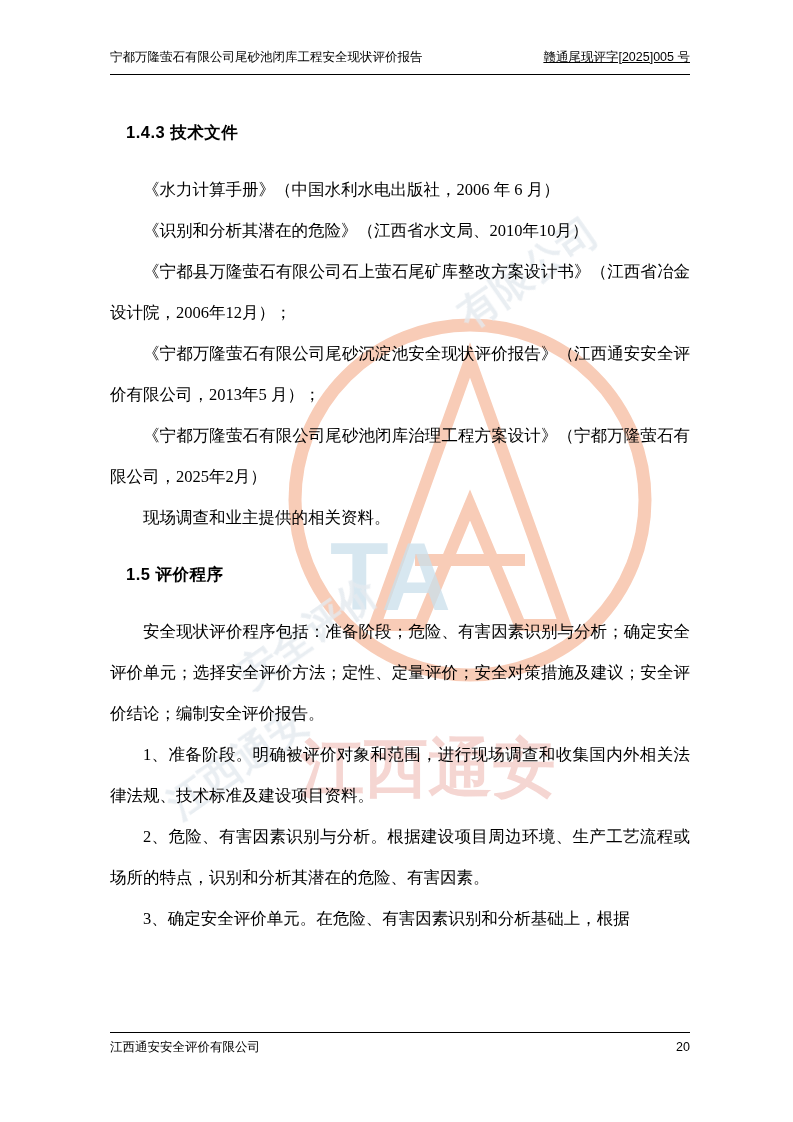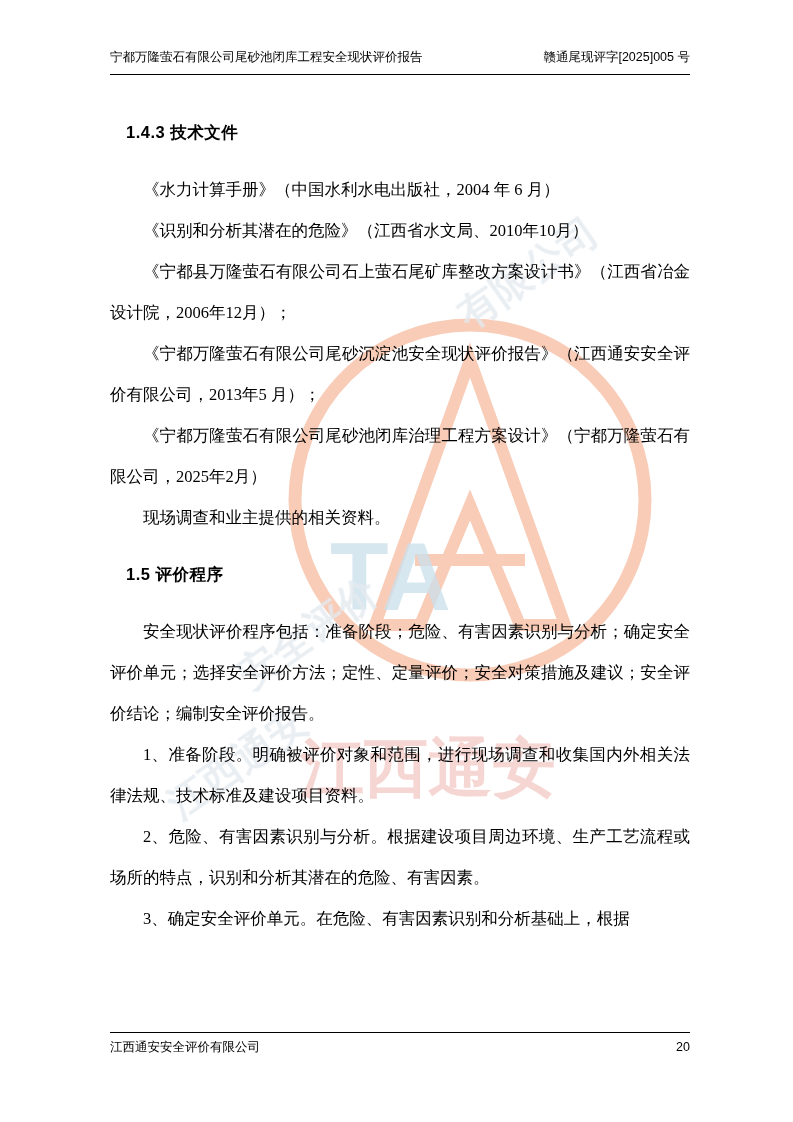--- a/index.html
+++ b/index.html
@@ -37,21 +37,21 @@
     width: 580px;
     z-index: 3;
     font-size: 12.5px;
     line-height: 18px;
     display: flex;
     justify-content: space-between;
     align-items: baseline;
     font-family: "Liberation Sans", "DejaVu Sans", sans-serif;
   }
   .header-left { letter-spacing: 0px; }
-  .header-right { letter-spacing: 0px; }
+  .header-right { letter-spacing: 0px; text-decoration: underline; }
   .header-rule {
     position: absolute;
     left: 110px;
     top: 74px;
     width: 580px;
     height: 1px;
     background: #000000;
     z-index: 3;
   }
 
@@ -144,21 +144,21 @@
     <span class="header-left">宁都万隆萤石有限公司尾砂池闭库工程安全现状评价报告</span>
     <span class="header-right">赣通尾现评字[2025]005 号</span>
   </div>
   <div class="header-rule"></div>
 
   <div class="content">
 
 
     <h2 class="heading">1.4.3  技术文件</h2>
 
-    <p class="para">《水力计算手册》（中国水利水电出版社，2004 年 6 月）</p>
+    <p class="para">《水力计算手册》（中国水利水电出版社，2006 年 6 月）</p>
     <p class="para">《识别和分析其潜在的危险》（江西省水文局、2010年10月）</p>
     <p class="para">《宁都县万隆萤石有限公司石上萤石尾矿库整改方案设计书》（江西省冶金设计院，2006年12月）；</p>
     <p class="para">《宁都万隆萤石有限公司尾砂沉淀池安全现状评价报告》（江西通安安全评价有限公司，2013年5 月）；</p>
     <p class="para">《宁都万隆萤石有限公司尾砂池闭库治理工程方案设计》（宁都万隆萤石有限公司，2025年2月）</p>
     <p class="para">现场调查和业主提供的相关资料。</p>
 
     <h2 class="heading">1.5  评价程序</h2>
 
     <p class="para">安全现状评价程序包括：准备阶段；危险、有害因素识别与分析；确定安全评价单元；选择安全评价方法；定性、定量评价；安全对策措施及建议；安全评价结论；编制安全评价报告。</p>
     <p class="para">1、准备阶段。明确被评价对象和范围，进行现场调查和收集国内外相关法律法规、技术标准及建设项目资料。</p>

